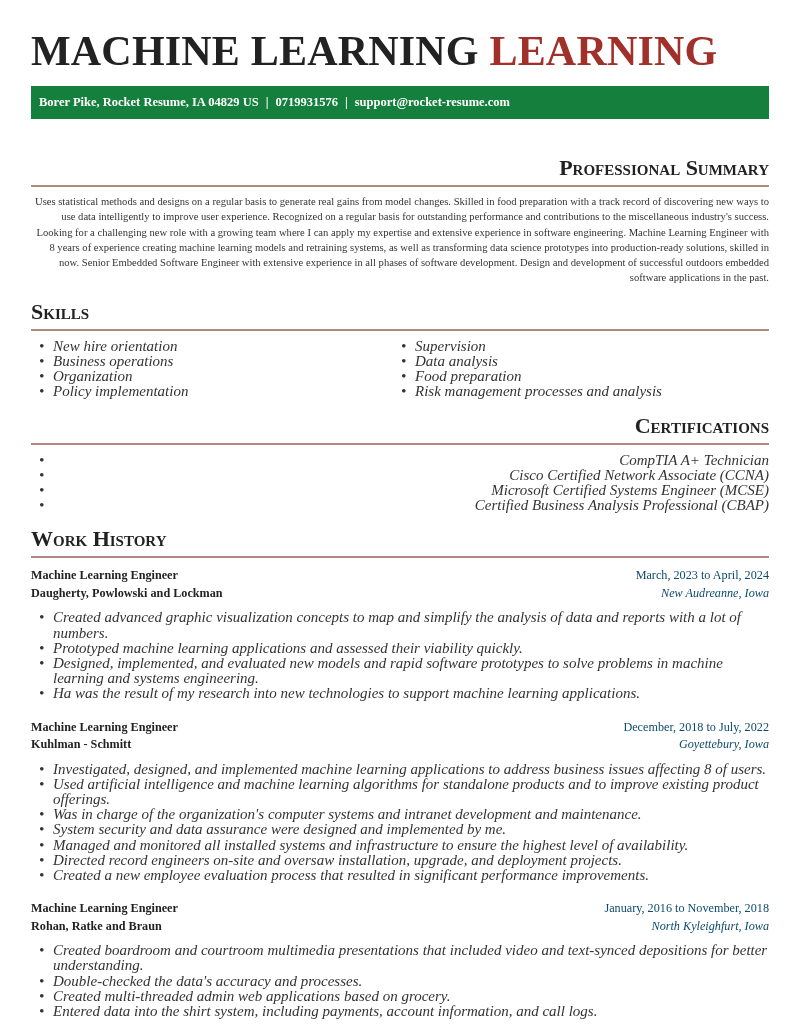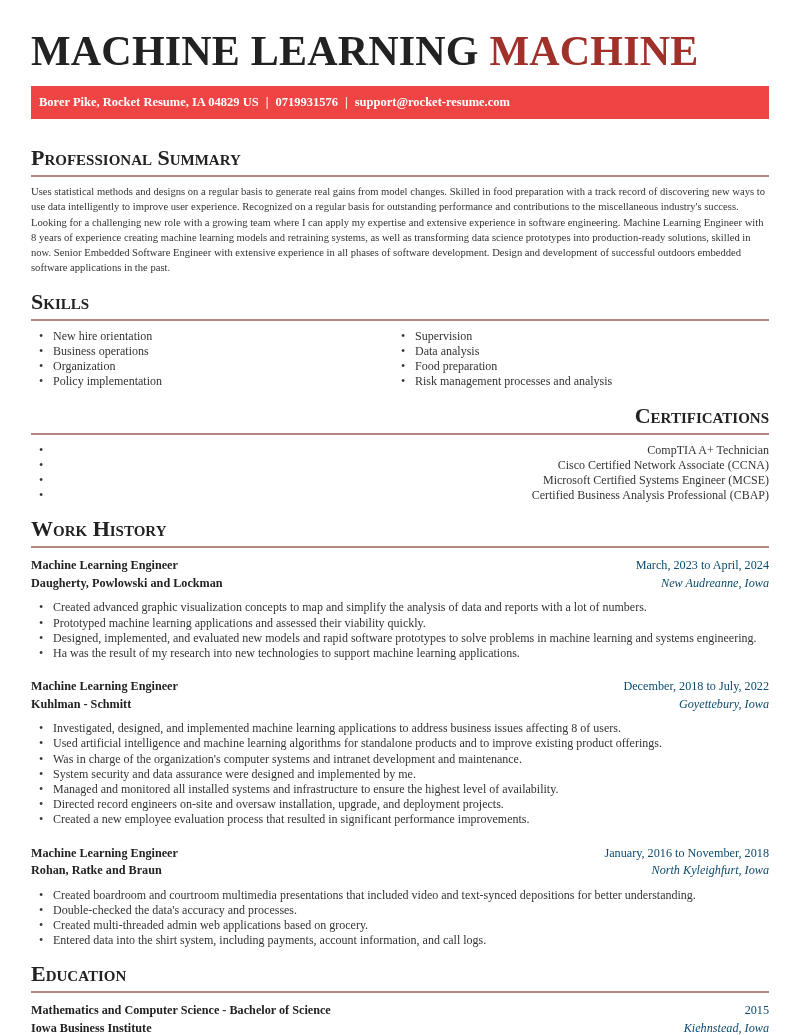--- a/index.html
+++ b/index.html
@@ -9,63 +9,63 @@
     color: #222222;
   }
   .page { position: relative; padding: 0 31px; }
   .title {
     margin: 0; padding-top: 27px;
     font-size: 42px; font-weight: bold; line-height: 48px;
     letter-spacing: 0.2px; color: #222222;
   }
   .title .accent { color: #a0302a; }
   .contact-bar {
-    margin-top: 11px; height: 33px; background: #ef4444; color: #ffffff;
+    margin-top: 11px; height: 33px; background: #15803d; color: #ffffff;
     font-size: 12.5px; font-weight: bold; line-height: 33px; padding-left: 8px;
   }
   .contact-bar .sep { padding: 0 7px; }
   .section-title {
     margin: 0; font-size: 22px; font-weight: bold; font-variant: small-caps;
     line-height: 26px; color: #222222;
   }
   .rule { height: 2px; background: #b58783; margin-top: 4px; }
   .summary {
     margin: 7px 0 0 0; font-size: 10.6px; line-height: 15.3px; color: #333333;
   }
   ul.bullets { list-style: none; margin: 0; padding: 0; }
   ul.bullets li {
-    position: relative; padding-left: 22px; font-size: 12px; line-height: 15.2px; color: #333333;
+    position: relative; padding-left: 22px; font-size: 15px; line-height: 15.2px; color: #333333; font-style: italic;
   }
   ul.bullets li::before {
     content: "\2022"; position: absolute; left: 8px; top: 0; color: #333333;
   }
   .skills { display: flex; margin-top: 8px; }
   .skills .col { width: 362px; }
   .job-head { display: flex; justify-content: space-between; font-size: 12.2px; line-height: 17.5px; }
   .job-head .left { font-weight: bold; color: #222222; }
   .job-head .right { color: #0c4a6e; }
   .job-head .right.loc { font-style: italic; }
   .job { margin-top: 9px; }
   .job ul.bullets { margin-top: 8px; }
 </style>
 </head>
 <body>
 
 <div class="page">
 
   <h1 class="title">
     <span>MACHINE LEARNING</span>
-    <span class="accent">MACHINE</span>
+    <span class="accent">LEARNING</span>
   </h1>
 
   <div class="contact-bar">
     <span>Borer Pike, Rocket Resume, IA 04829 US</span><span class="sep">|</span><span>0719931576</span><span class="sep">|</span><span>support@rocket-resume.com</span>
   </div>
 
-  <section style="margin-top:26px;">
+  <section style="margin-top:36px;text-align:right;">
     <h2 class="section-title">Professional Summary</h2>
     <div class="rule"></div>
     <p class="summary">Uses statistical methods and designs on a regular basis to generate real gains from model changes. Skilled in food preparation with a track record of discovering new ways to use data intelligently to improve user experience. Recognized on a regular basis for outstanding performance and contributions to the miscellaneous industry's success. Looking for a challenging new role with a growing team where I can apply my expertise and extensive experience in software engineering. Machine Learning Engineer with 8 years of experience creating machine learning models and retraining systems, as well as transforming data science prototypes into production-ready solutions, skilled in now. Senior Embedded Software Engineer with extensive experience in all phases of software development. Design and development of successful outdoors embedded software applications in the past.</p>
   </section>
 
   <section style="margin-top:13px;">
     <h2 class="section-title">Skills</h2>
     <div class="rule"></div>
     <div class="skills">
       <ul class="bullets col">

